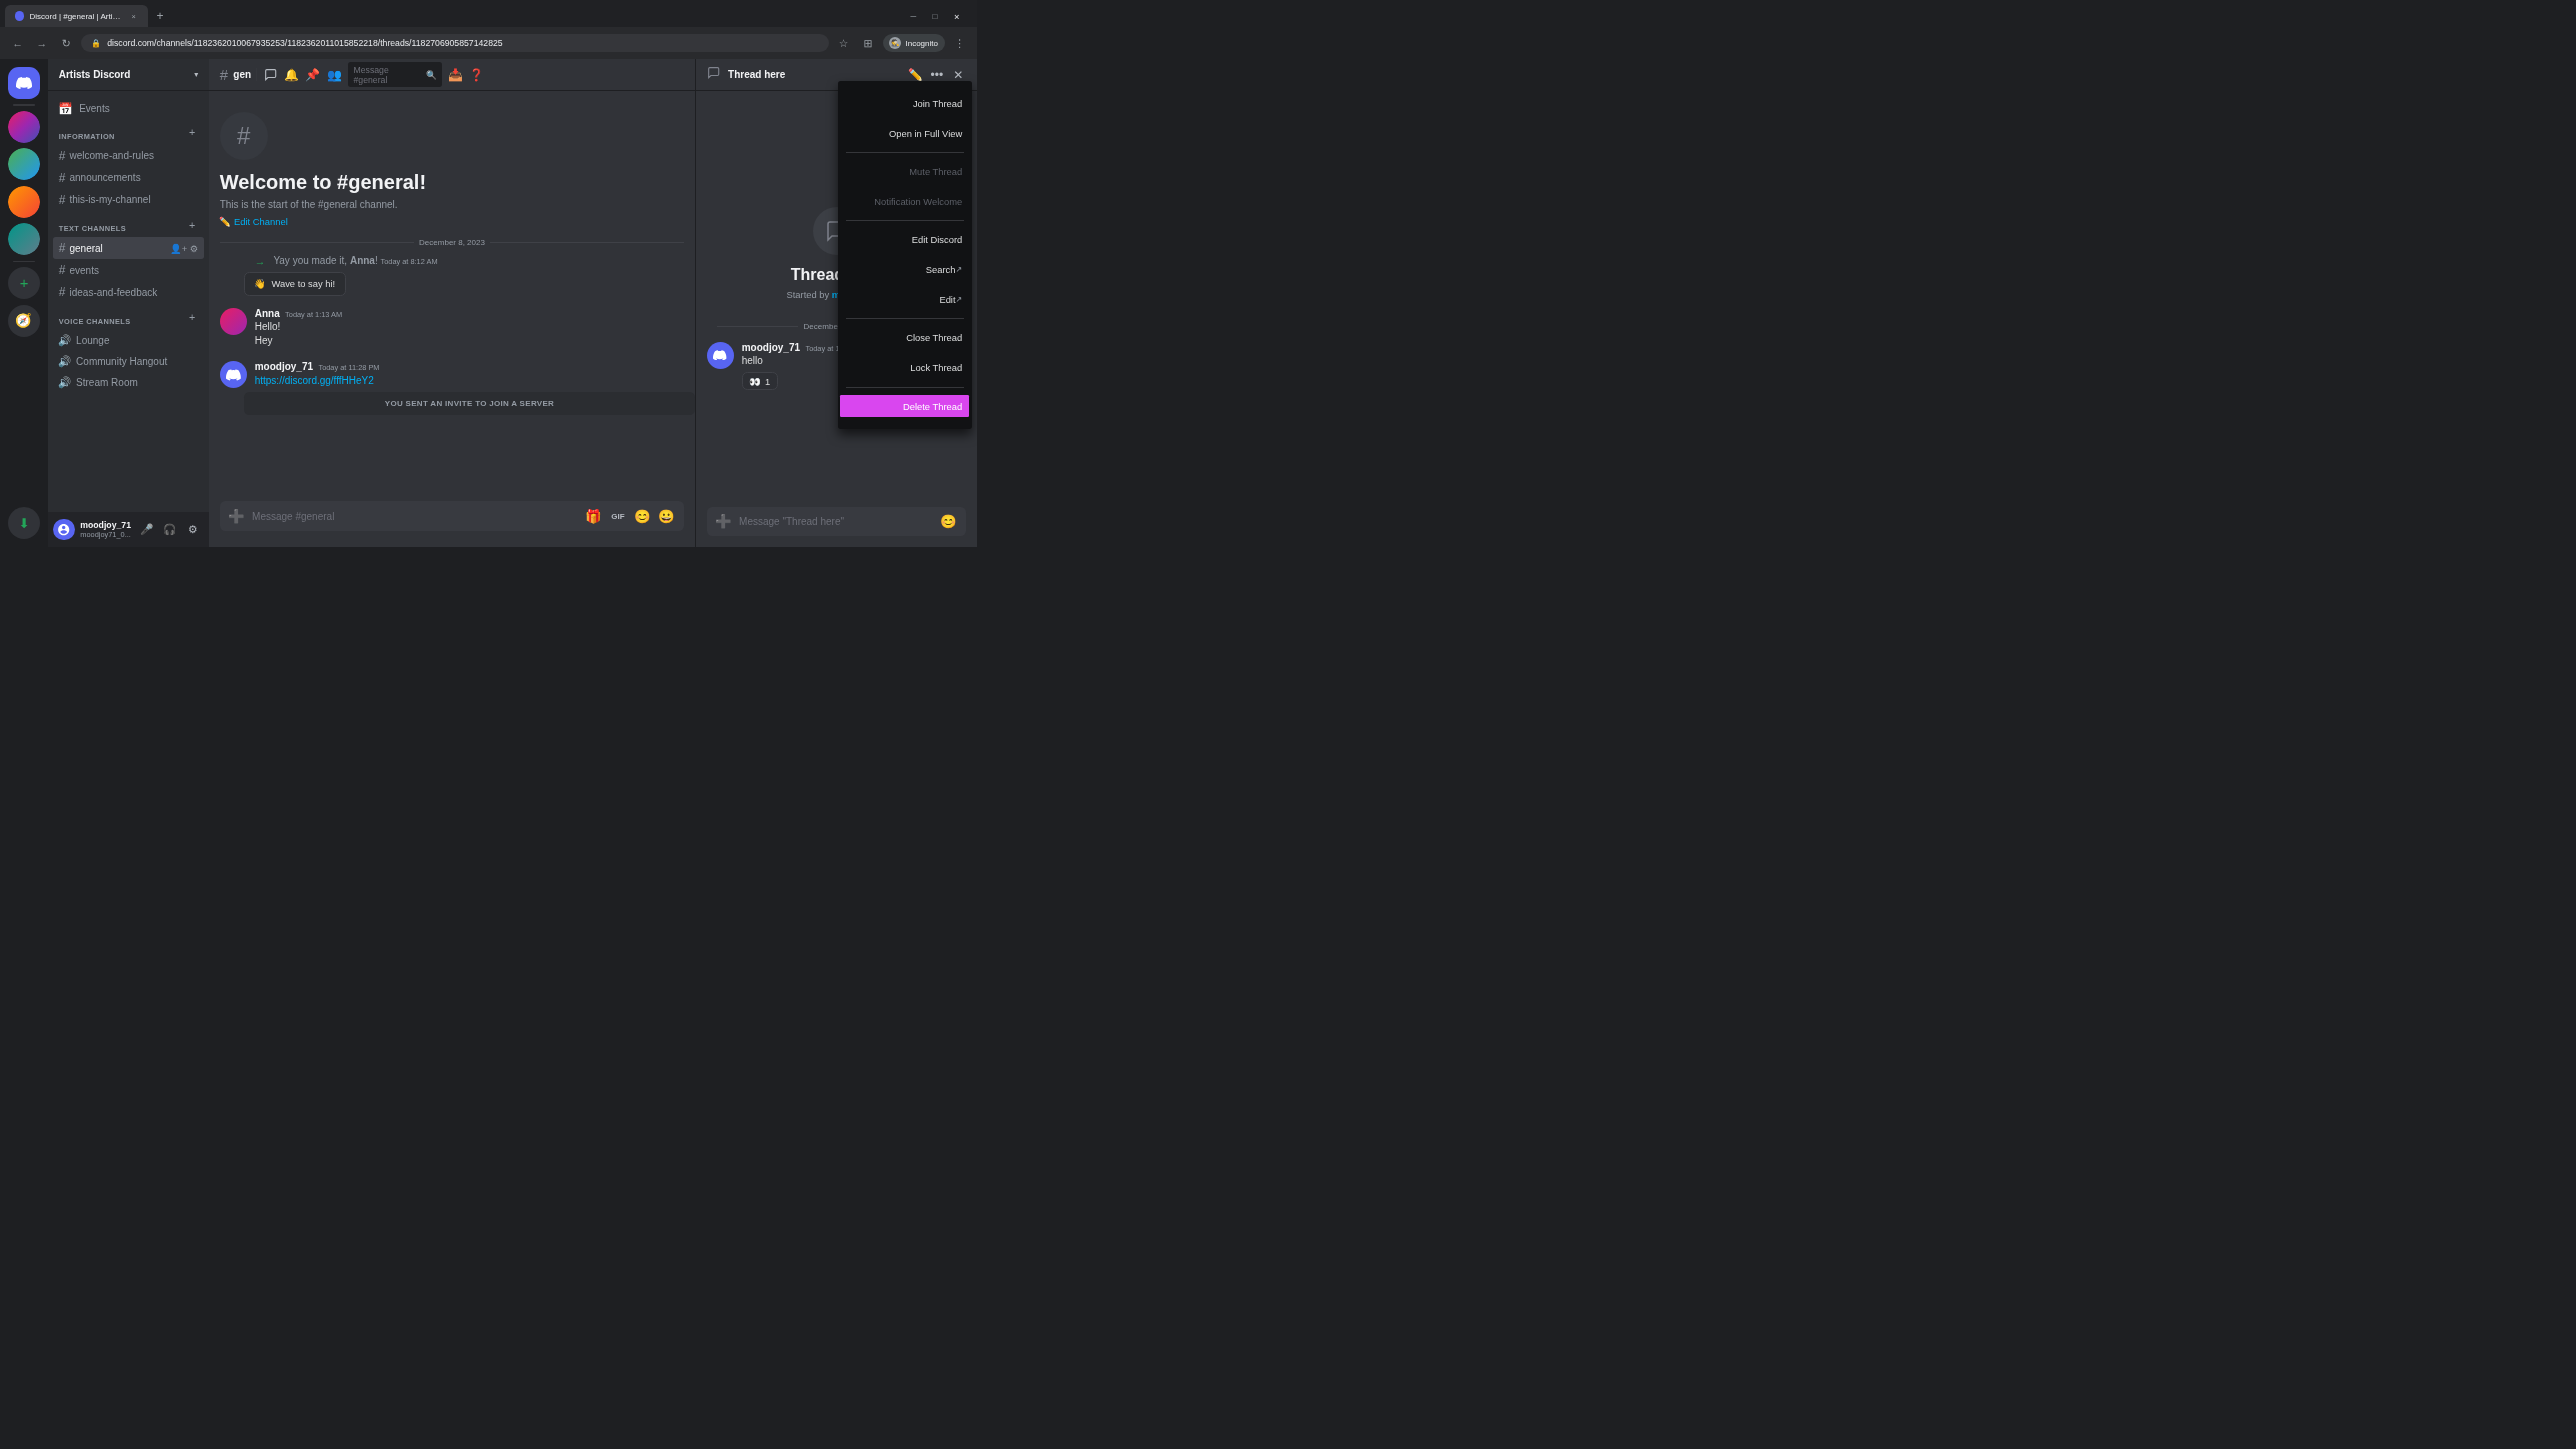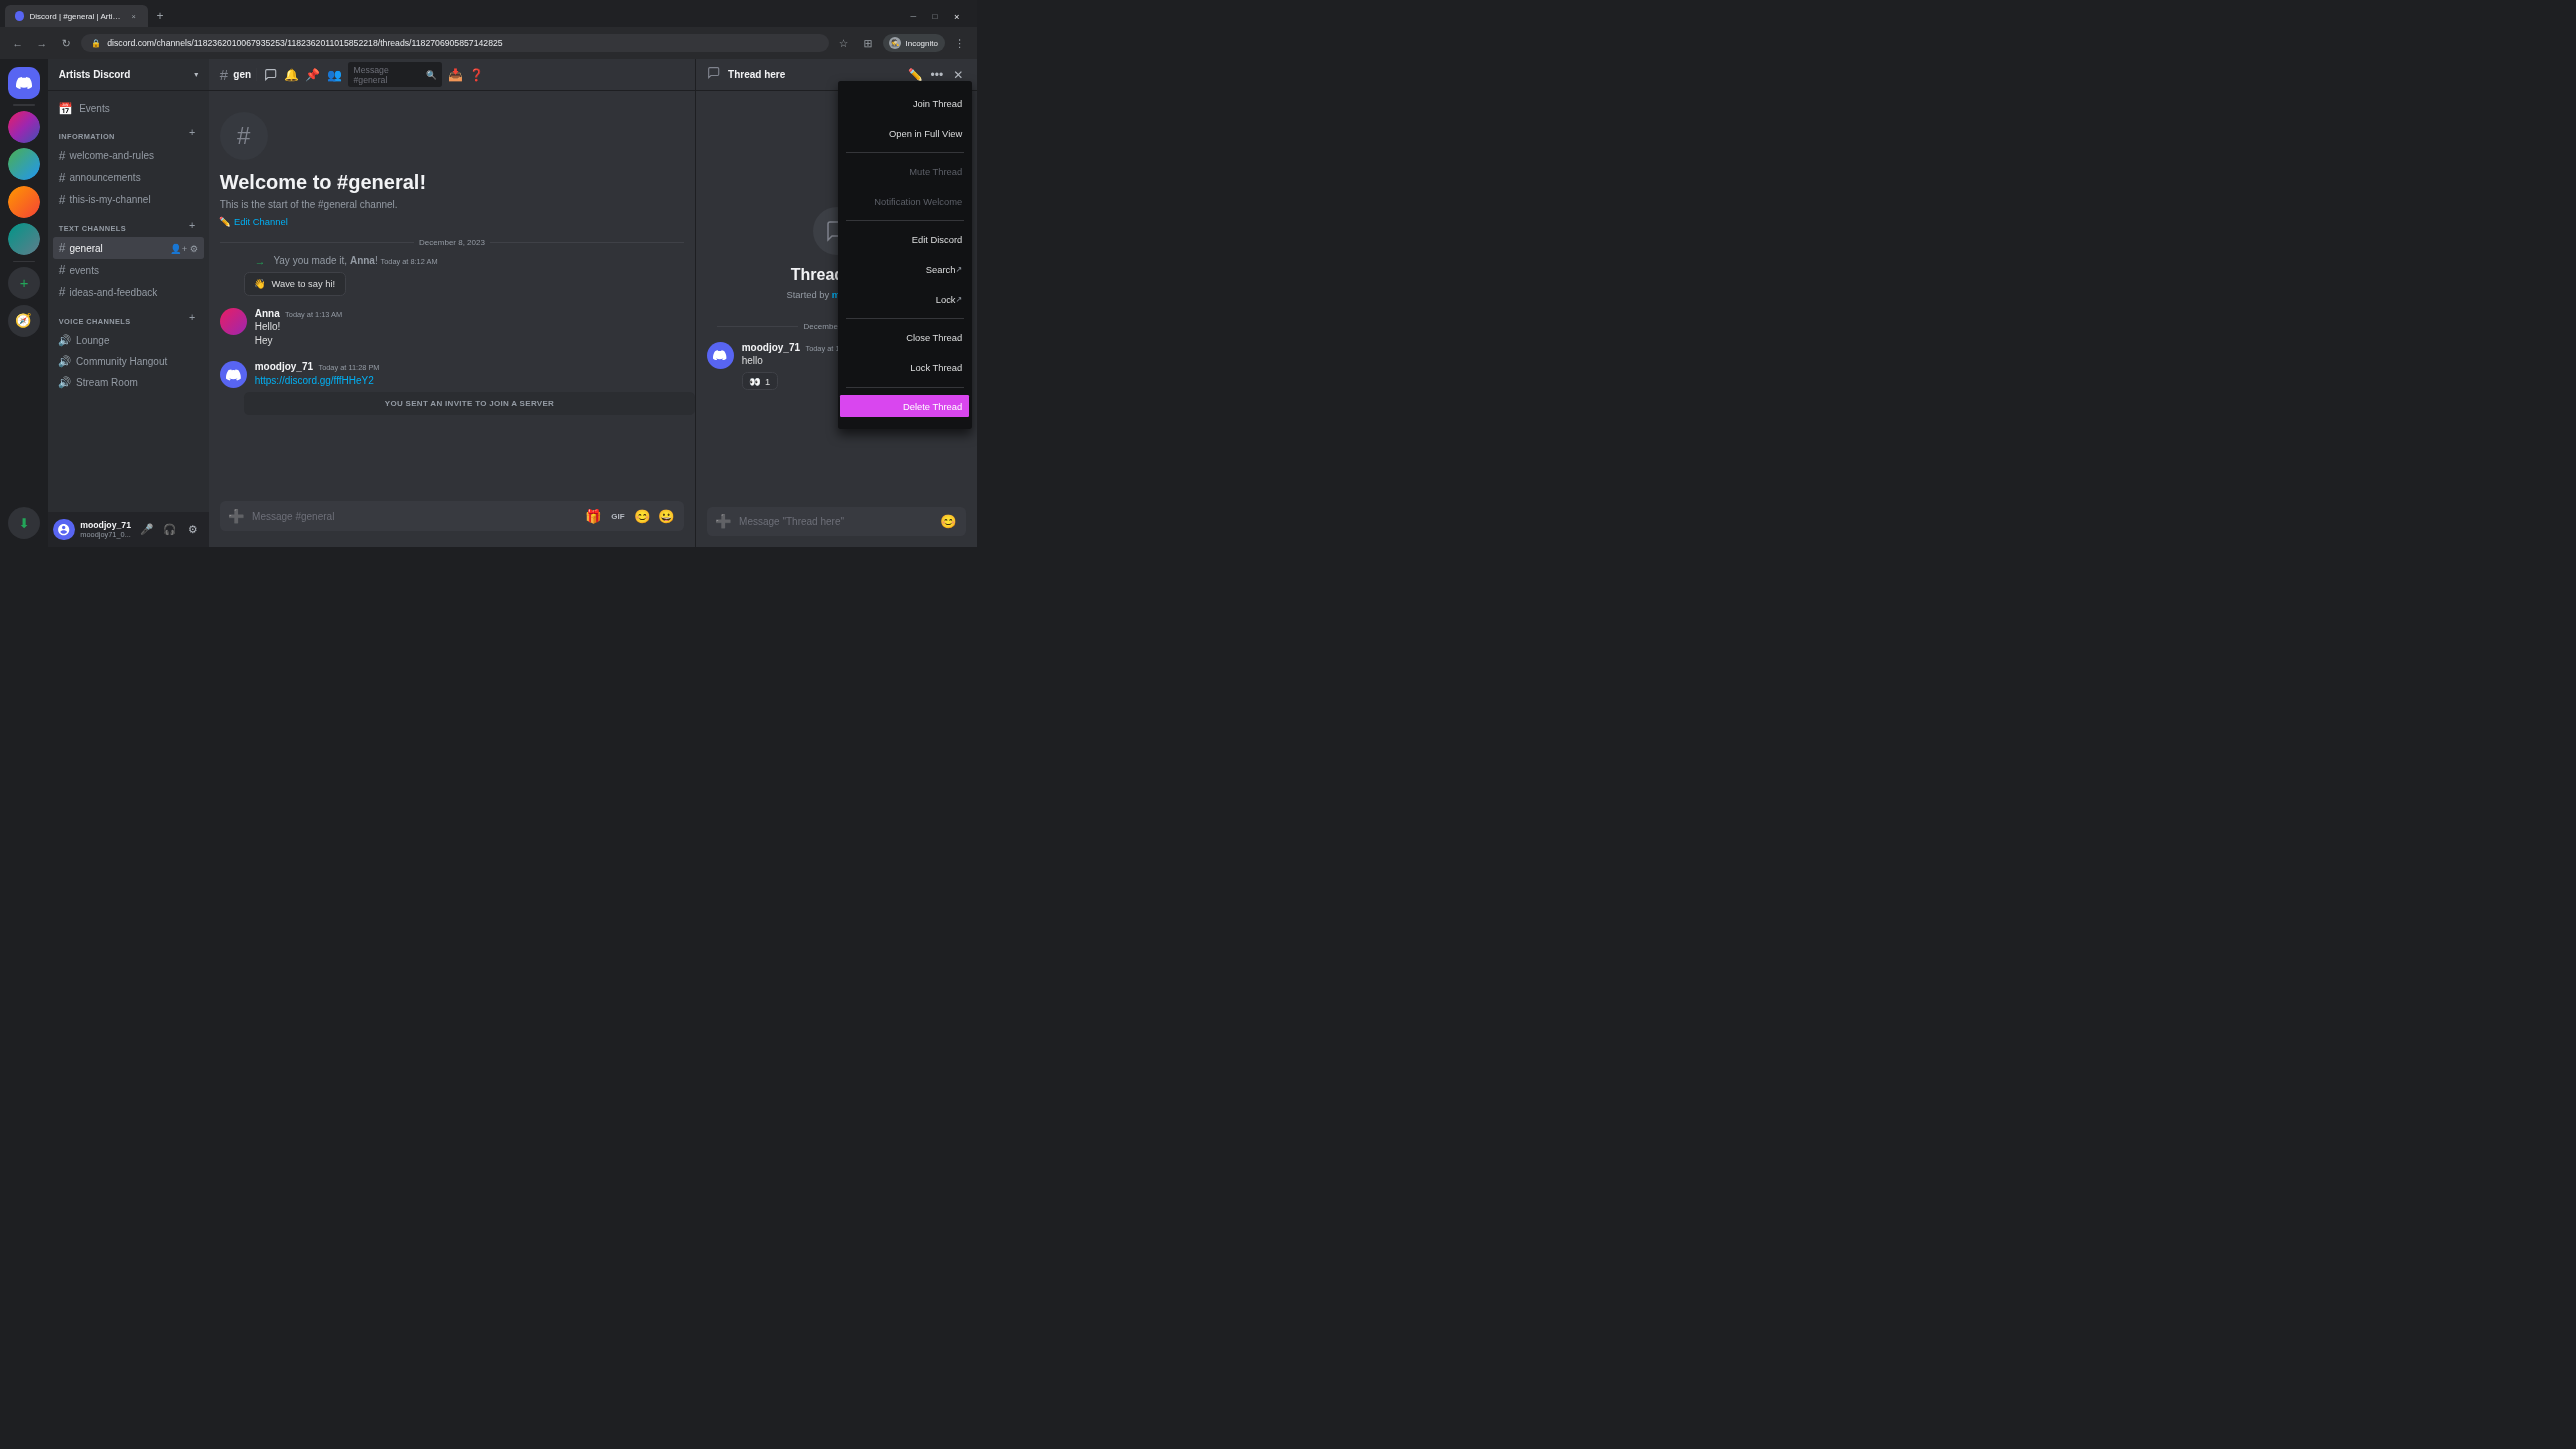--- a/index.html
+++ b/index.html
@@ -998,21 +998,21 @@
       </div>
       <div class="context-menu-divider"></div>
       <div class="context-menu-item">
         <span>Edit Discord</span>
       </div>
       <div class="context-menu-item">
         <span>Search</span>
         <span class="ext-icon">↗</span>
       </div>
       <div class="context-menu-item">
-        <span>Lock</span>
+        <span>Edit</span>
         <span class="ext-icon">↗</span>
       </div>
       <div class="context-menu-divider"></div>
       <div class="context-menu-item">
         <span>Close Thread</span>
       </div>
       <div class="context-menu-item">
         <span>Lock Thread</span>
       </div>
       <div class="context-menu-divider"></div>

